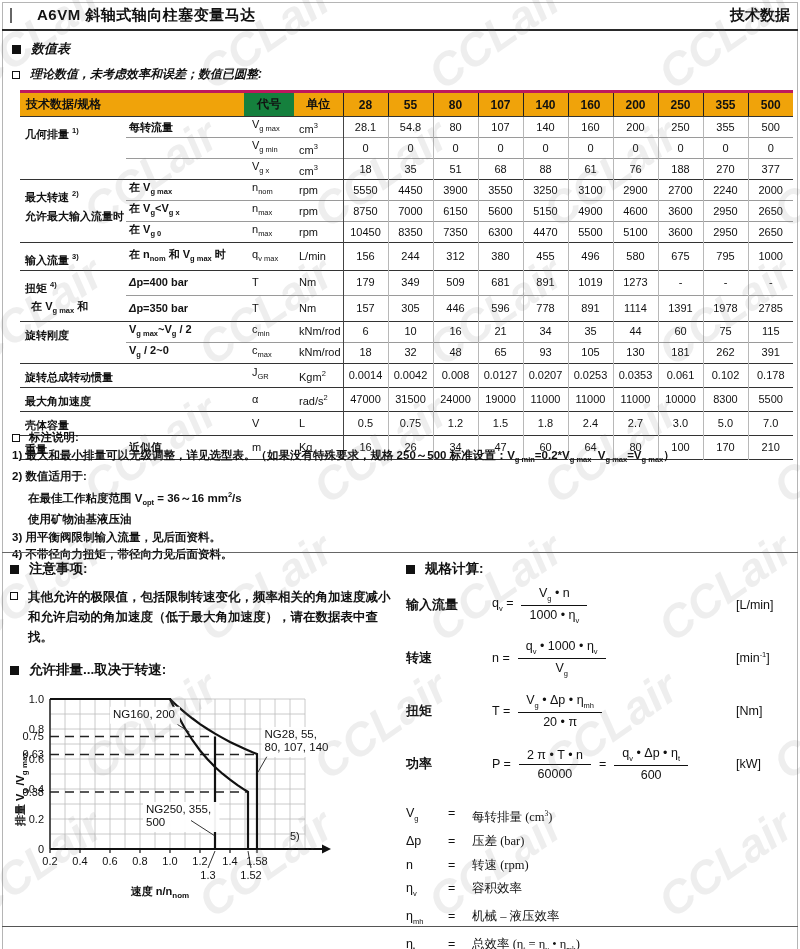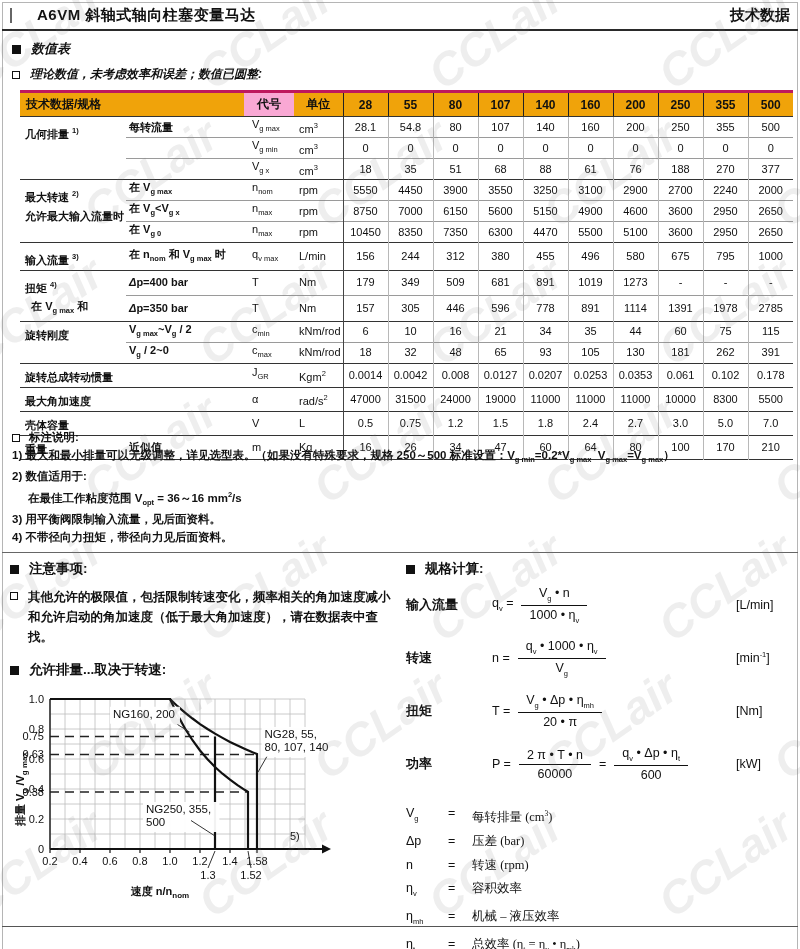--- a/index.html
+++ b/index.html
@@ -111,21 +111,21 @@
         <col style="width: 45px;">
         <col style="width: 45px;">
         <col style="width: 45px;">
         <col style="width: 45px;">
         <col style="width: 45px;">
         <col style="width: 45px;">
       </colgroup>
       <thead>
         <tr>
           <th class="c-label" colspan="2" style="background: rgb(240, 163, 10);">技术数据/规格</th>
-          <th class="" style="background: #f9a8d4;">代号</th>
+          <th class="" style="background: #15803d;">代号</th>
           <th class="" style="background: rgb(240, 163, 10);">单位</th>
           <th class="val" style="background: rgb(240, 163, 10);">28</th>
           <th class="val" style="background: rgb(240, 163, 10);">55</th>
           <th class="val" style="background: rgb(240, 163, 10);">80</th>
           <th class="val" style="background: rgb(240, 163, 10);">107</th>
           <th class="val" style="background: rgb(240, 163, 10);">140</th>
           <th class="val" style="background: rgb(240, 163, 10);">160</th>
           <th class="val" style="background: rgb(240, 163, 10);">200</th>
           <th class="val" style="background: rgb(240, 163, 10);">250</th>
           <th class="val" style="background: rgb(240, 163, 10);">355</th>
@@ -368,20 +368,21 @@
     </table>
 
   <div id="notes">
     <div class="nt">
       <span class="sq open"></span>
       <span>标注说明:</span>
     </div>
     <div>1) 最大和最小排量可以无级调整，详见选型表。（如果没有特殊要求，规格 250～500 标准设置：V<sub>g min</sub>=0.2*V<sub>g max</sub>&nbsp;&nbsp;V<sub>g max</sub>=V<sub>g max</sub>）</div>
     <div>2) 数值适用于:</div>
     <div class="ind">在最佳工作粘度范围 V<sub>opt</sub> = 36～16 mm<sup>2</sup>/s</div>
+    <div class="ind">使用矿物油基液压油</div>
     <div>3) 用平衡阀限制输入流量，见后面资料。</div>
     <div>4) 不带径向力扭矩，带径向力见后面资料。</div>
   </div>
 
   <div class="divider"></div>
 
   <div id="left-col">
     <div class="col-h">
       <span class="sq"></span>
       <span>注意事项:</span>

